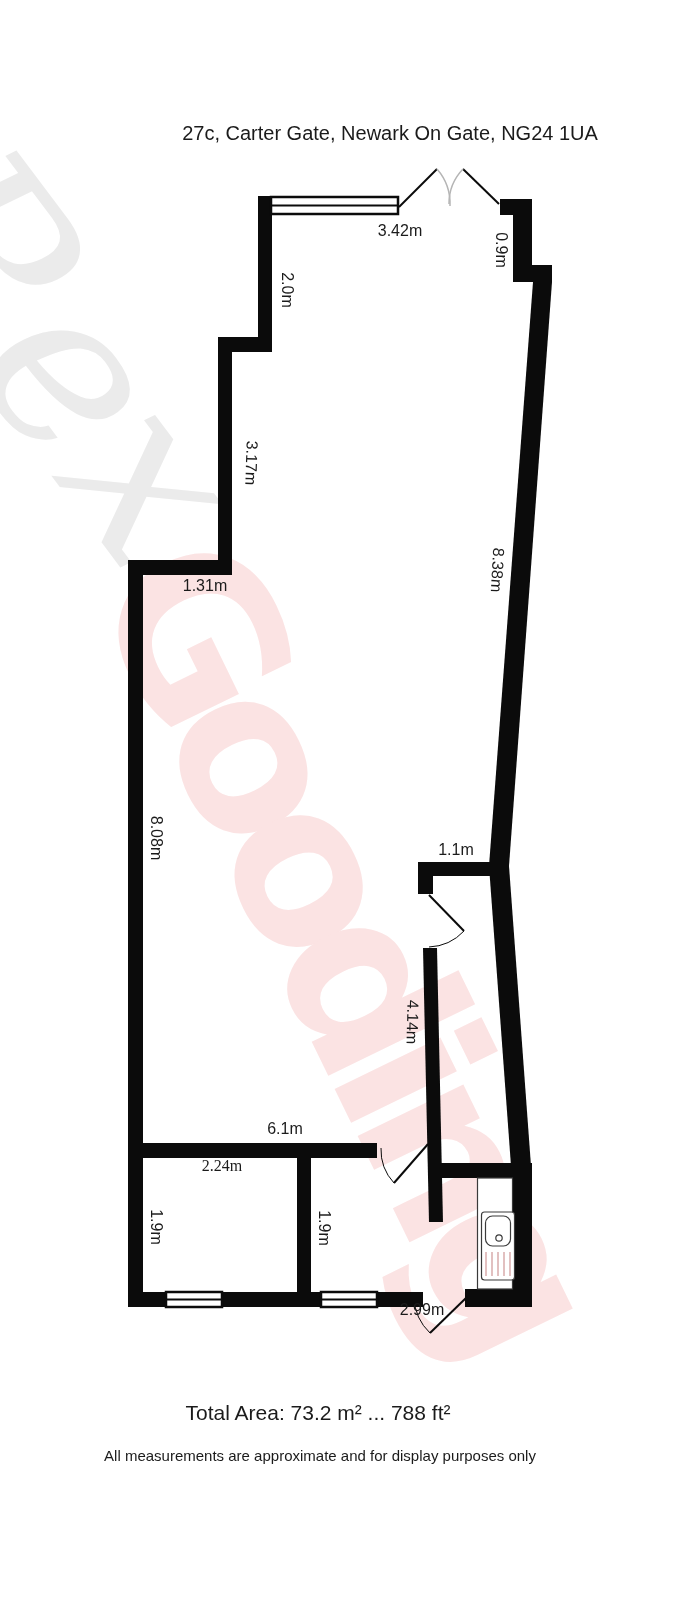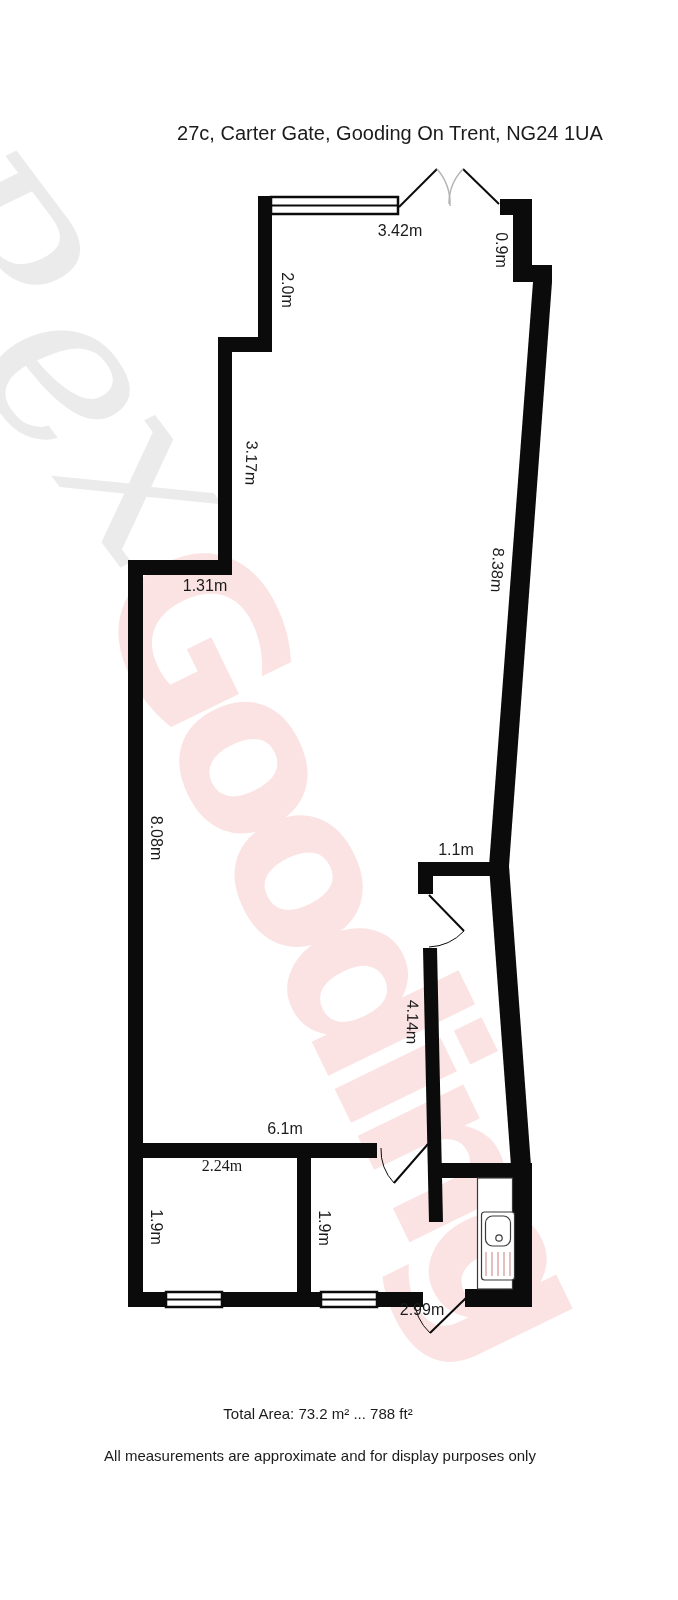--- a/index.html
+++ b/index.html
@@ -15,21 +15,21 @@
   }
   .wm-gooding{
     left:270px;top:500px;
     font-family:"DejaVu Sans",sans-serif;font-weight:bold;font-size:215px;
     letter-spacing:-0.1em;color:#fbe3e3;transform:rotate(64deg);
   }
   #plan-svg{position:absolute;left:0;top:0;z-index:1;}
   .txt{position:absolute;z-index:2;white-space:nowrap;color:#1b1b1b;}
   .page-title{font-size:20px;transform:translate(-50%,-50%);}
   .dim{font-size:16px;}
-  .footer-total{font-size:15px;transform:translate(-50%,-50%);}
+  .footer-total{font-size:21px;transform:translate(-50%,-50%);}
   .footer-disclaimer{font-size:15px;transform:translate(-50%,-50%);}
   .wall{fill:#0b0b0b;stroke:none;}
   .win{fill:#ffffff;stroke:#0b0b0b;stroke-width:2.5;}
   .winline{stroke:#0b0b0b;stroke-width:1.8;}
   .doorleaf{stroke:#0b0b0b;stroke-width:2;fill:none;}
   .doorarc{stroke:#0b0b0b;stroke-width:1;fill:none;}
   .doorarc-gray{stroke:#b5b5b5;stroke-width:1.5;fill:none;}
   .fixture{fill:#ffffff;stroke:#3a3a3a;stroke-width:1.2;}
   .drain{stroke:#d9abab;stroke-width:1.5;}
 </style>
@@ -109,21 +109,21 @@
       <circle class="fixture" cx="499" cy="1238" r="3.2"></circle>
       <line class="drain" x1="486" y1="1252" x2="486" y2="1276"></line>
       <line class="drain" x1="492" y1="1252" x2="492" y2="1276"></line>
       <line class="drain" x1="498" y1="1252" x2="498" y2="1276"></line>
       <line class="drain" x1="504" y1="1252" x2="504" y2="1276"></line>
       <line class="drain" x1="510" y1="1252" x2="510" y2="1276"></line>
     </g>
   </g>
 </svg>
 
-<div class="txt page-title" style="left:390px;top:133px;">27c, Carter Gate, Gooding On Trent, NG24 1UA</div>
+<div class="txt page-title" style="left:390px;top:133px;">27c, Carter Gate, Newark On Gate, NG24 1UA</div>
 
 <span class="txt dim" style="left:400px;top:231px;transform:translate(-50%,-50%);">3.42m</span>
 <span class="txt dim" style="left:501px;top:250px;transform:translate(-50%,-50%) rotate(90deg);">0.9m</span>
 <span class="txt dim" style="left:287px;top:290px;transform:translate(-50%,-50%) rotate(90deg);">2.0m</span>
 <span class="txt dim" style="left:251px;top:463px;transform:translate(-50%,-50%) rotate(92deg);">3.17m</span>
 <span class="txt dim" style="left:497px;top:570px;transform:translate(-50%,-50%) rotate(93deg);">8.38m</span>
 <span class="txt dim" style="left:189px;top:586px;transform:translate(-50%,-50%);margin-left:16px;">1.31m</span>
 <span class="txt dim" style="left:156px;top:838px;transform:translate(-50%,-50%) rotate(90deg);">8.08m</span>
 <span class="txt dim" style="left:456px;top:850px;transform:translate(-50%,-50%);">1.1m</span>
 <span class="txt dim" style="left:412px;top:1022px;transform:translate(-50%,-50%) rotate(91deg);">4.14m</span>

